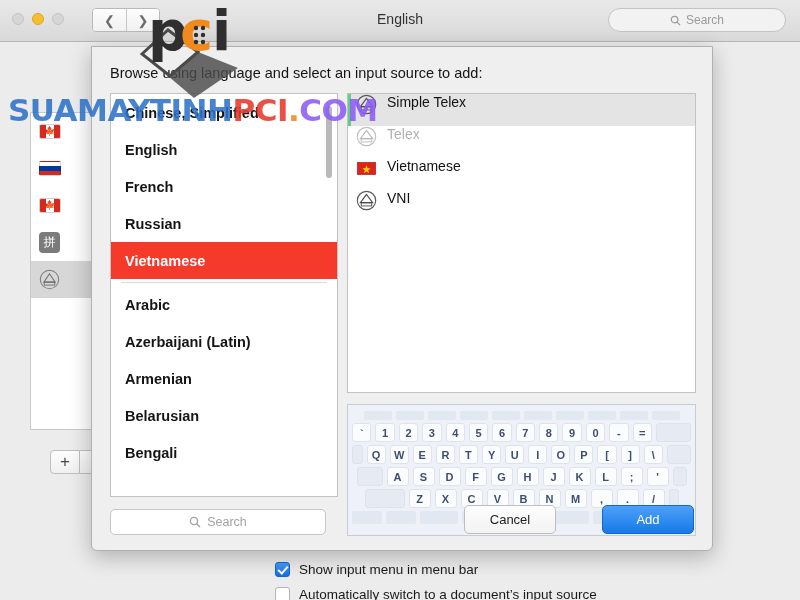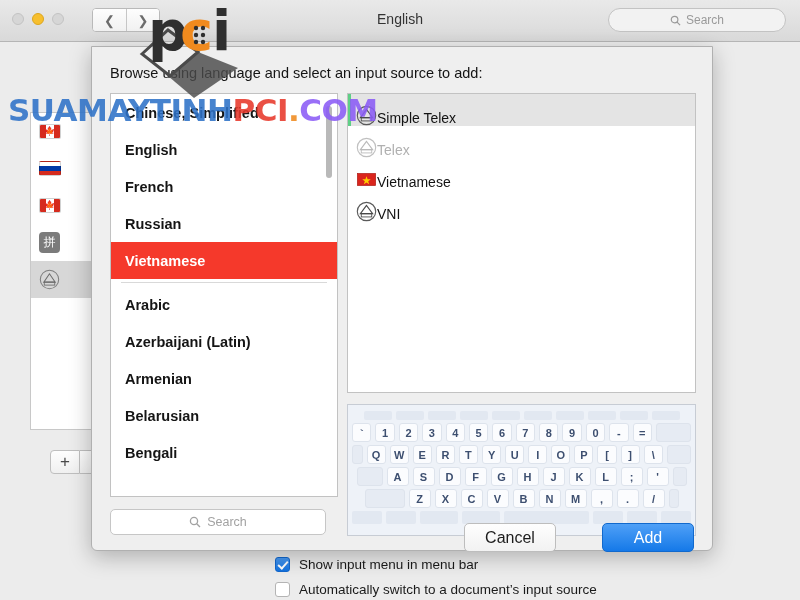--- a/index.html
+++ b/index.html
@@ -100,21 +100,21 @@
     font-size: 17px; color: #4a4a4a;
   }
   .minus-btn {
     position: absolute; left: 50px; top: 338px;
     width: 30px; height: 24px;
     border: 1px solid #bfbfbf; border-left: none; border-radius: 0 4px 4px 0;
     background: linear-gradient(to bottom,#fefefe,#f0f0f0);
   }
 
   .checks { position: absolute; left: 245px; top: 440px; }
-  .chk-row { display: flex; align-items: center; gap: 9px; height: 25px; }
+  .chk-row { display: flex; align-items: flex-end; gap: 9px; height: 25px; }
   .chk {
     width: 15px; height: 15px; border-radius: 3px; flex: 0 0 auto;
     border: 1px solid #b4b4b4; background: #fff;
   }
   .chk.on {
     background: linear-gradient(to bottom,#4a9bf5,#1272e0);
     border-color: #1268cf;
     position: relative;
   }
   .chk.on::after {
@@ -156,21 +156,21 @@
     width: 6px; height: 72px; border-radius: 3px; background: #b9b9b9;
   }
 
   .src-box {
     position: absolute; left: 255px; top: 46px;
     width: 349px; height: 300px;
     background: #fff; border: 1px solid #c2c2c2;
     overflow: hidden;
   }
   .isrc-row {
-    height: 32px; display: flex; align-items: flex-end; 
+    height: 32px; display: flex; align-items: flex-start; gap: 10px;
     padding-left: 8px; font-size: 14px; color: #121212;
   }
   .isrc-row.sel { background: #e4e4e4; box-shadow: inset 3px 0 0 #5fcf86; }
   .isrc-row.dis { color: #b0b0b0; }
   .isrc-row.dis .hat-ico { opacity: .38; }
 
   .kb-box {
     position: absolute; left: 255px; top: 357px;
     width: 349px; height: 132px;
     background: #eef2f8; border: 1px solid #c7ccd4;
@@ -188,22 +188,22 @@
   .kb-blank { background: #e6ebf3; border-color: #dde3ec; }
 
   .sheet-search {
     position: absolute; left: 18px; top: 462px;
     width: 216px; height: 26px;
     border: 1px solid #c6c6c6; border-radius: 5px; background: #fff;
     display: flex; align-items: center; justify-content: center; gap: 6px;
     font-size: 12.5px; color: #a2a2a2;
   }
   .btn {
-    position: absolute; top: 476px; height: 29px;
-    border-radius: 5px; font-size: 16px;
+    position: absolute; top: 458px; height: 29px;
+    border-radius: 5px; font-size: 13px;
     display: flex; align-items: center; justify-content: center;
   }
   .btn-cancel {
     right: 156px; width: 92px;
     background: linear-gradient(to bottom,#fefefe,#f2f2f2);
     border: 1px solid #bdbdbd; color: #1c1c1c;
   }
   .btn-add {
     right: 18px; width: 92px;
     background: linear-gradient(to bottom,#4fa0f7,#1579e8);

